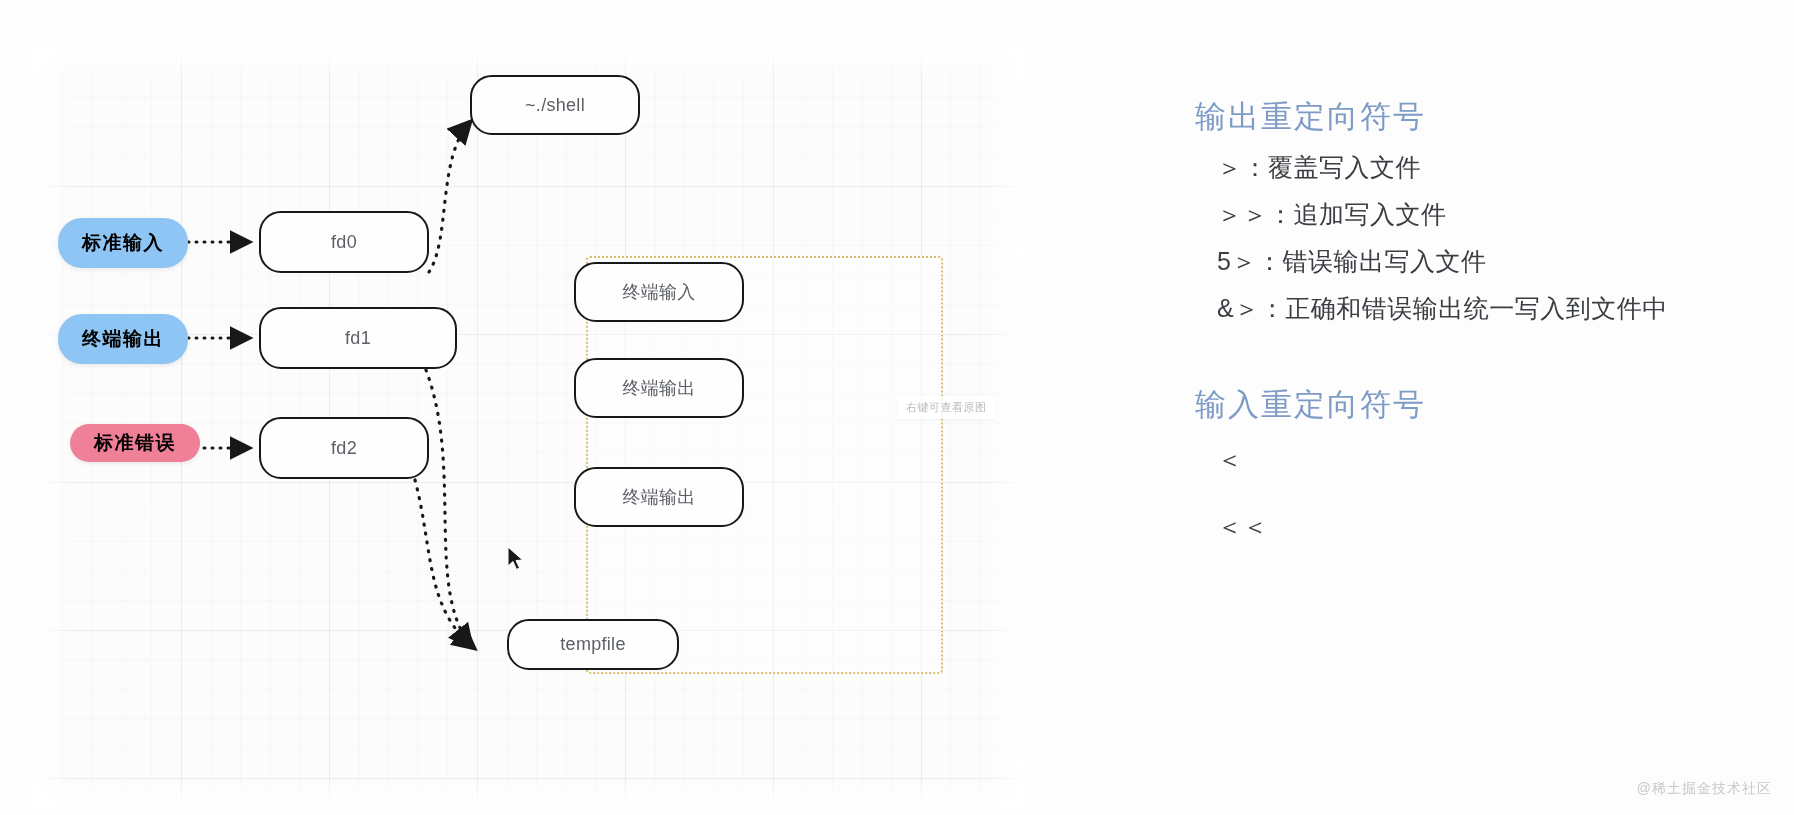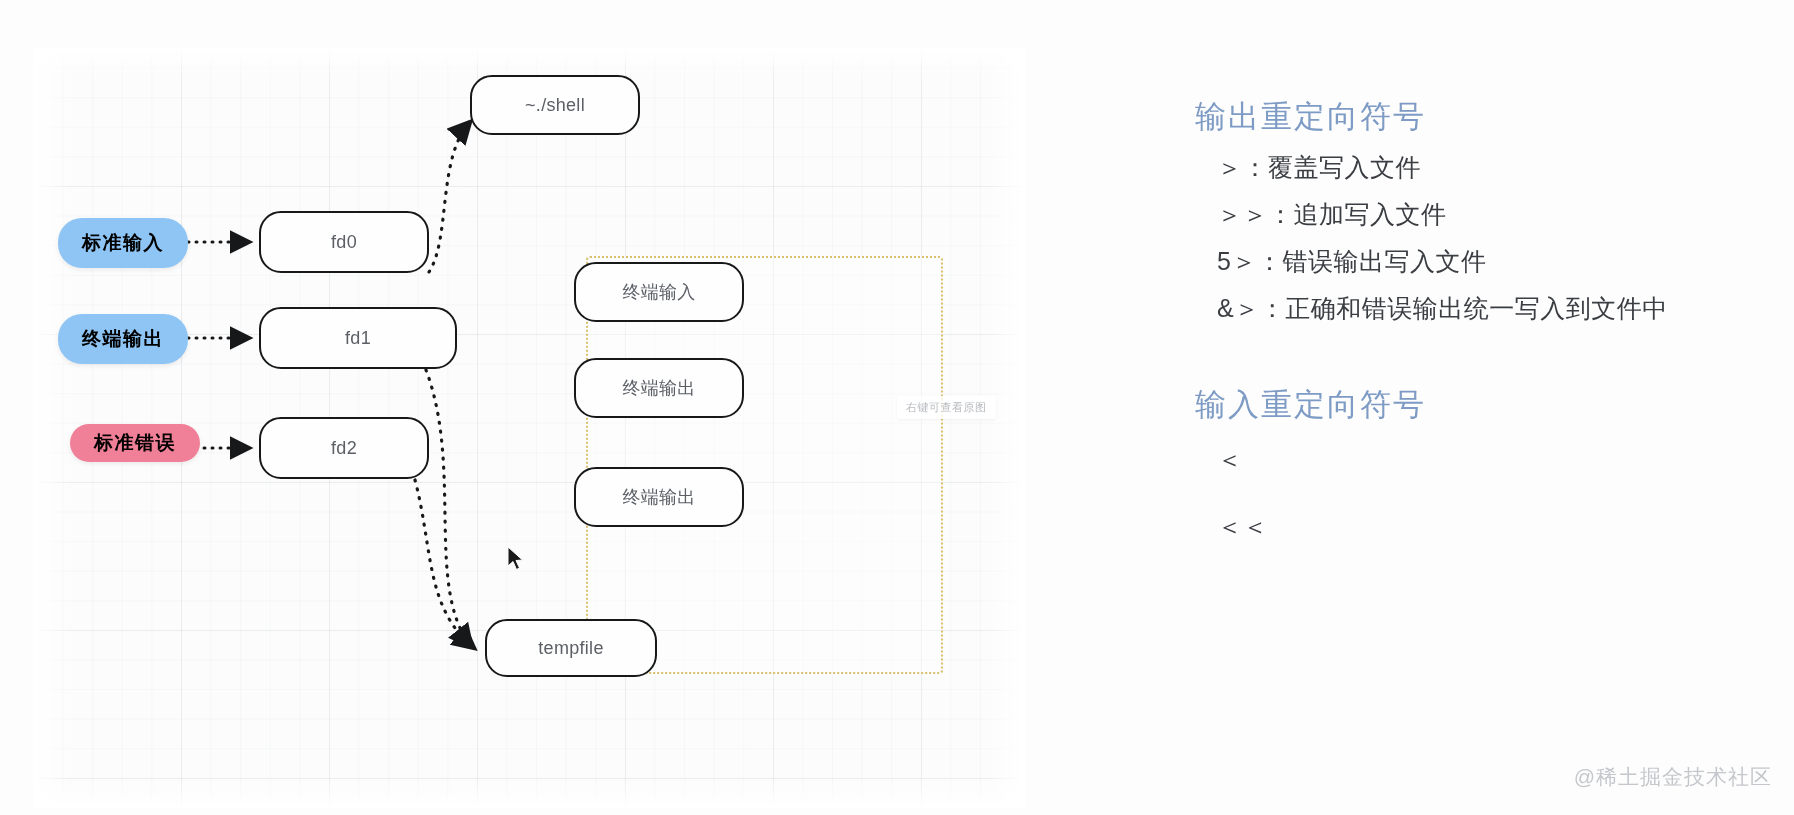--- a/index.html
+++ b/index.html
@@ -147,23 +147,23 @@
     font-size: 11px;
     letter-spacing: .5px;
     z-index: 6;
     box-shadow: 0 1px 3px rgba(0,0,0,0.05);
     white-space: nowrap;
   }
 
   #watermark {
     position: absolute;
     right: 22px;
-    bottom: 24px;
+    bottom: 17px;
     color: rgba(150,155,162,0.55);
-    font-size: 21px;
+    font-size: 14px;
     letter-spacing: 1px;
   }
 
   #cursor {
     position: absolute;
     left: 506px;
     top: 546px;
     width: 20px;
     height: 26px;
     z-index: 8;
@@ -215,21 +215,21 @@
   <div class="node rbox" style="left:226px; top:259px; width:198px; height:62px;">
     <span>fd1</span>
   </div>
   <div class="node rbox" style="left:226px; top:369px; width:170px; height:62px;">
     <span>fd2</span>
   </div>
 
   <div class="node rbox" style="left:437px; top:27px; width:170px; height:60px;">
     <span>~./shell</span>
   </div>
-  <div class="node rbox" style="left:452px; top:571px; width:172px; height:58px;justify-content:center;">
+  <div class="node rbox" style="left:474px; top:571px; width:172px; height:51px;justify-content:center;">
     <span>tempfile</span>
   </div>
 
   <div class="node rbox" style="left:541px; top:214px; width:170px; height:60px;">
     <span>终端输入</span>
   </div>
   <div class="node rbox" style="left:541px; top:310px; width:170px; height:60px;">
     <span>终端输出</span>
   </div>
   <div class="node rbox" style="left:541px; top:419px; width:170px; height:60px;">

